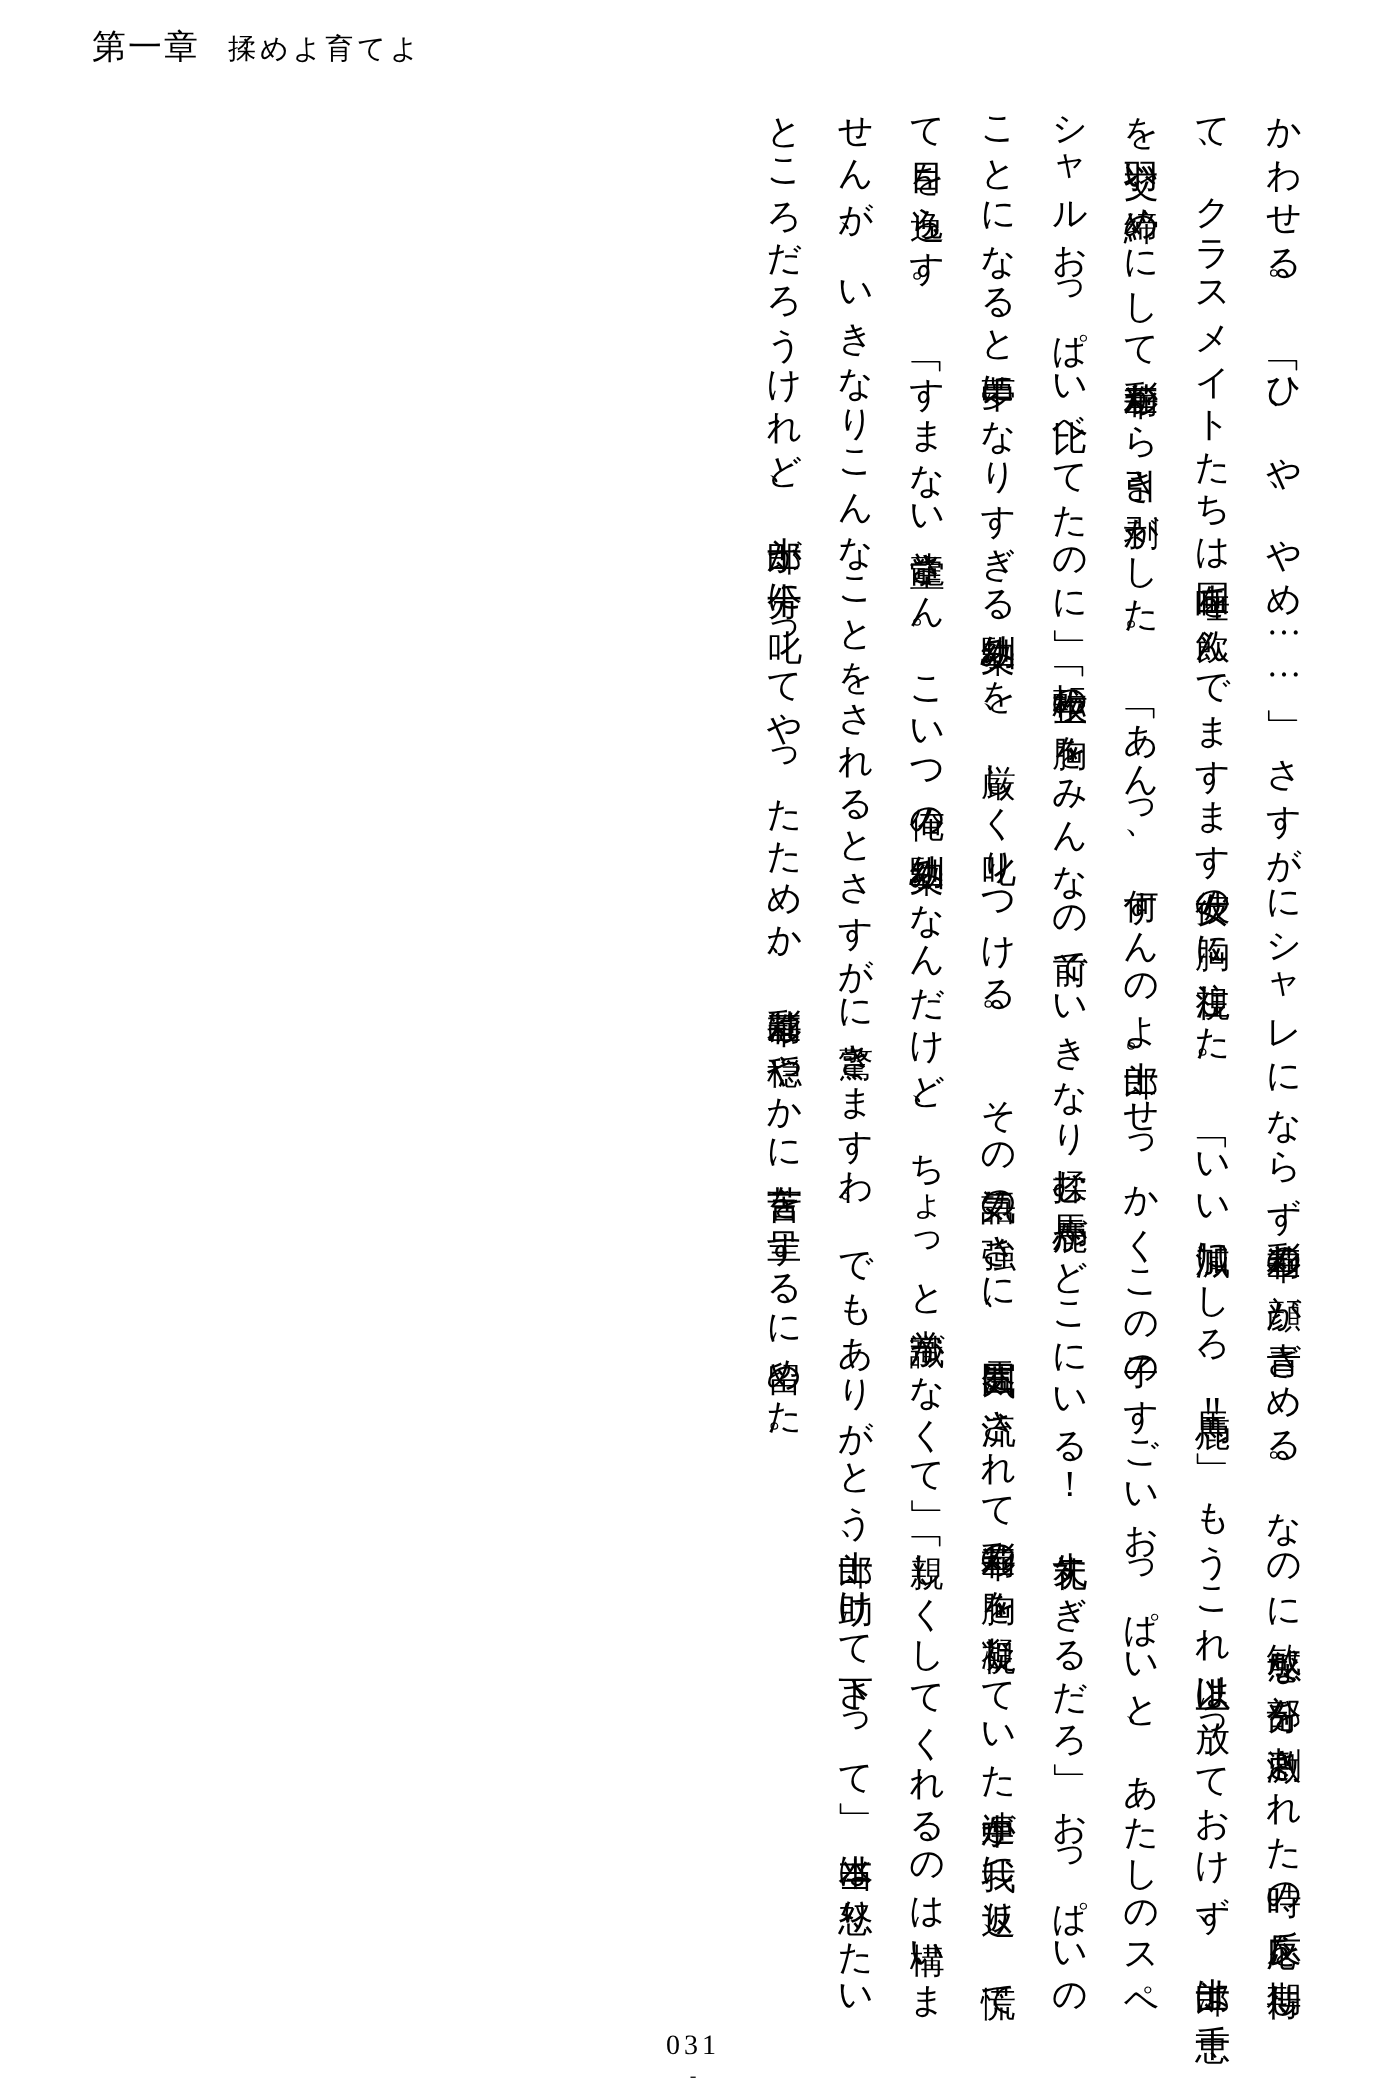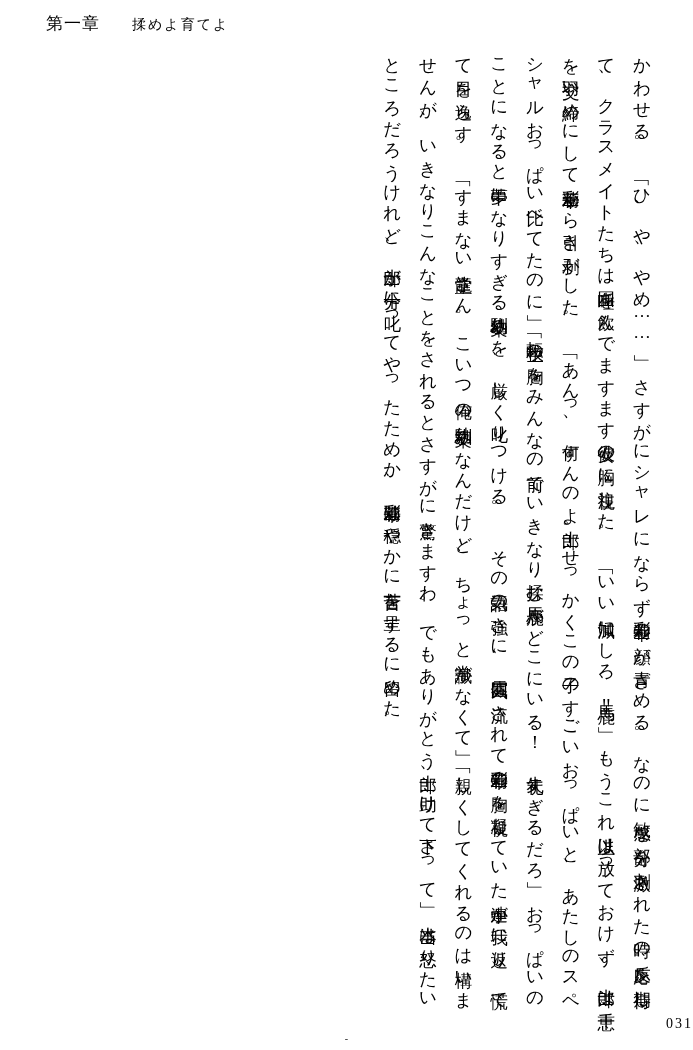--- a/index.html
+++ b/index.html
@@ -22,21 +22,21 @@
     height: 1050px;
     background: #ffffff;
   }
   
   .header {
     position: absolute;
     top: 12px;
     left: 46px;
     display: flex;
     align-items: baseline;
-    gap: 32px;
+    gap: 14px;
     font-size: 17px;
     letter-spacing: 1px;
     white-space: nowrap;
   }
   .header .chap-num {
     font-size: 17px;
   }
   .header .chap-title {
     font-size: 14px;
     letter-spacing: 2px;
@@ -61,21 +61,21 @@
     margin: 0;
     padding: 0;
     text-indent: 0;
   }
   
   .page-number {
     position: absolute;
     bottom: 18px;
     left: 0;
     width: 693px;
-    text-align: right;
+    text-align: center;
     font-size: 14px;
     letter-spacing: 2px;
     font-family: "Liberation Serif", "DejaVu Serif", serif;
   }
   .page-number-mark {
     position: absolute;
     bottom: 6px;
     left: 0;
     width: 693px;
     text-align: center;

